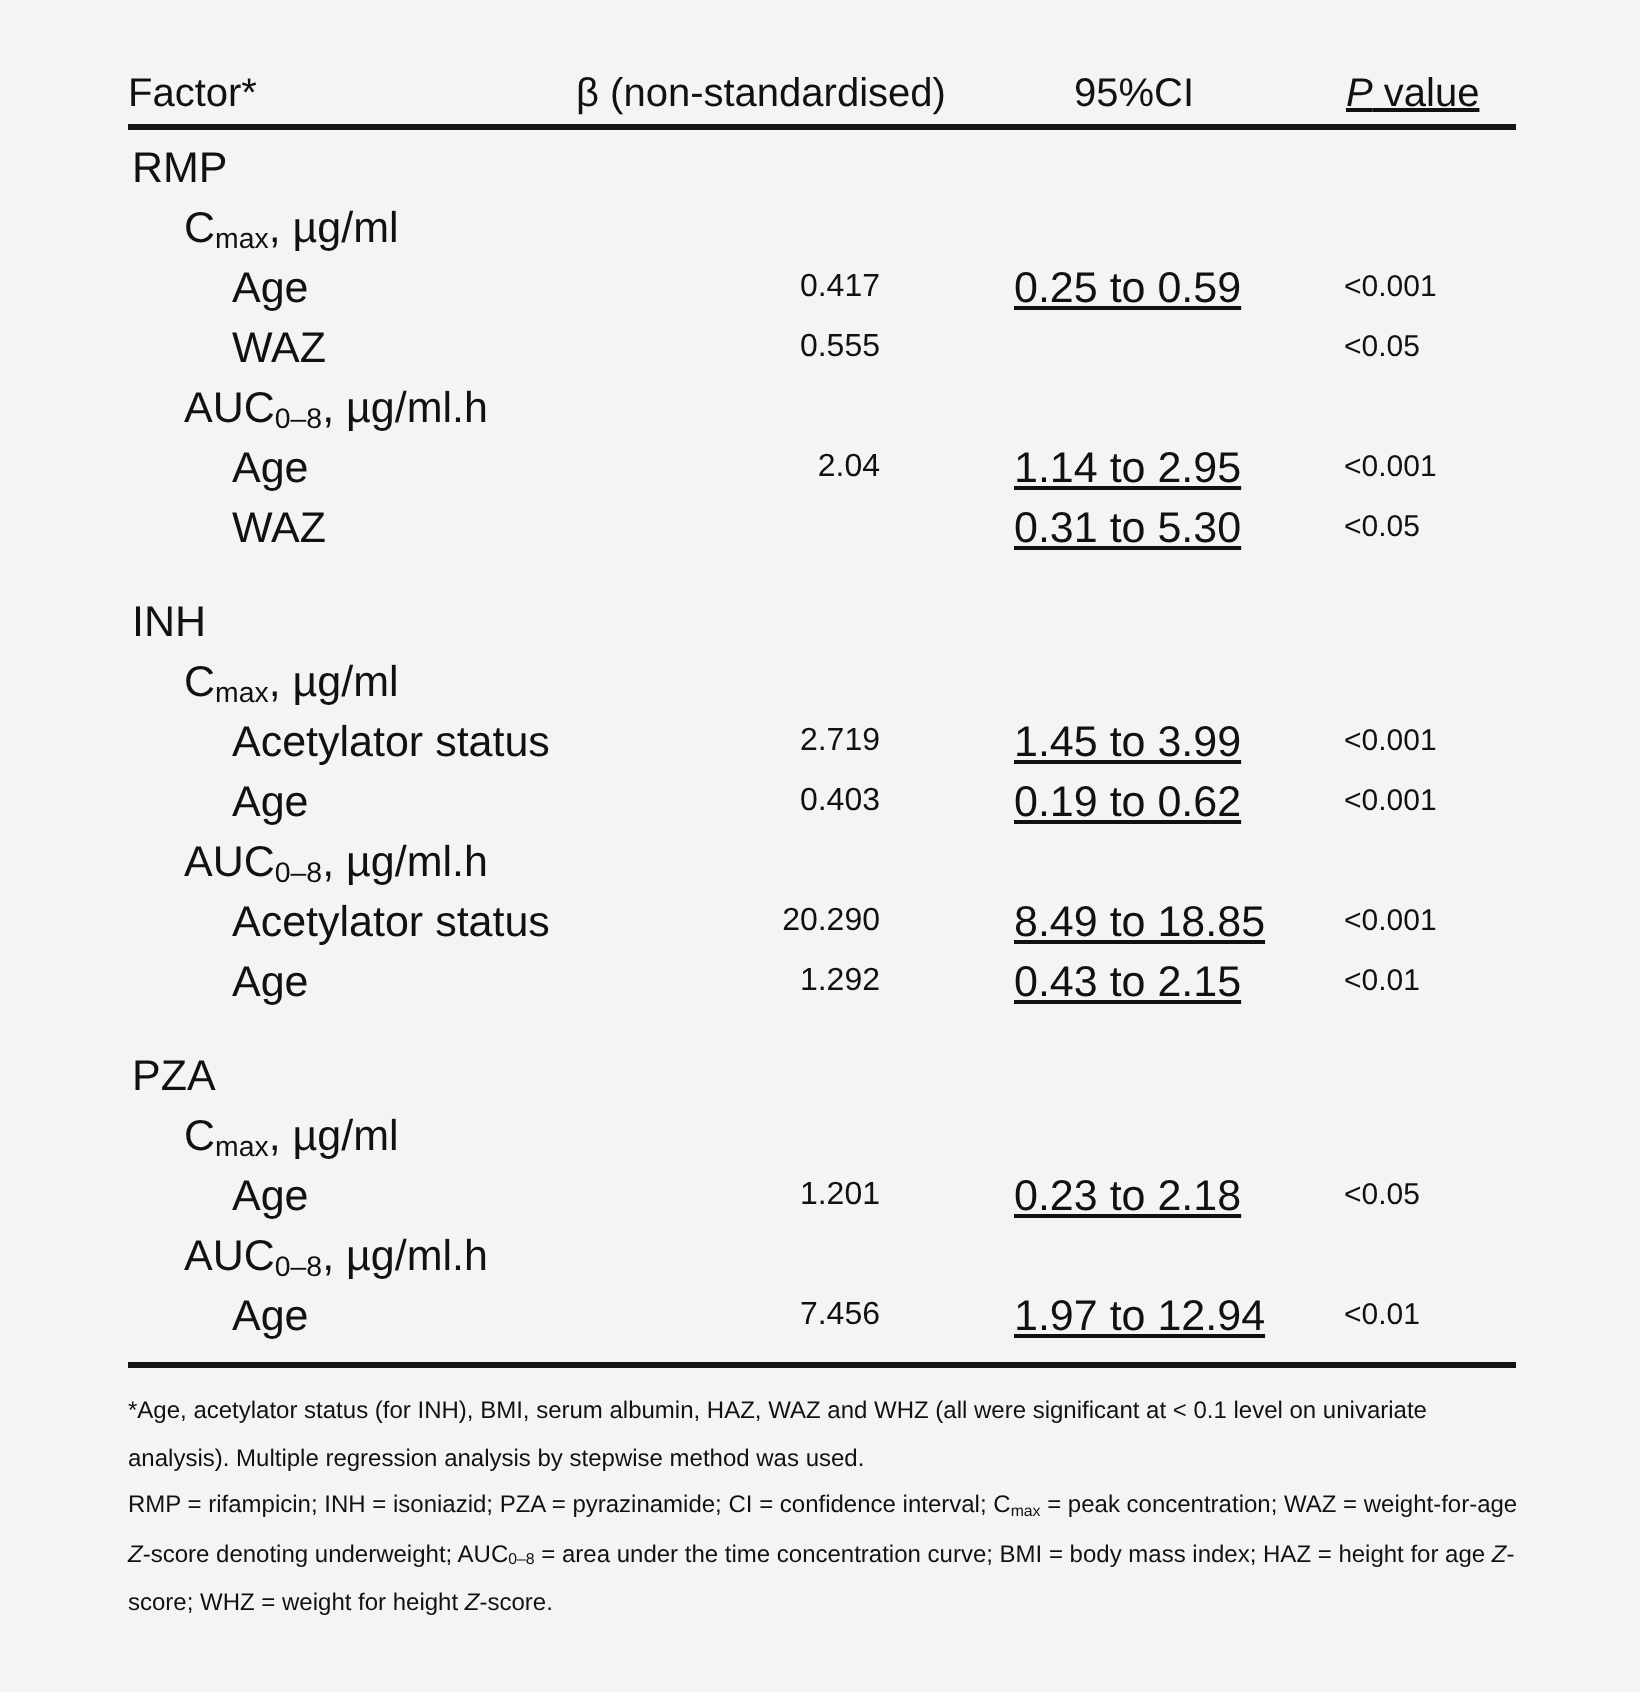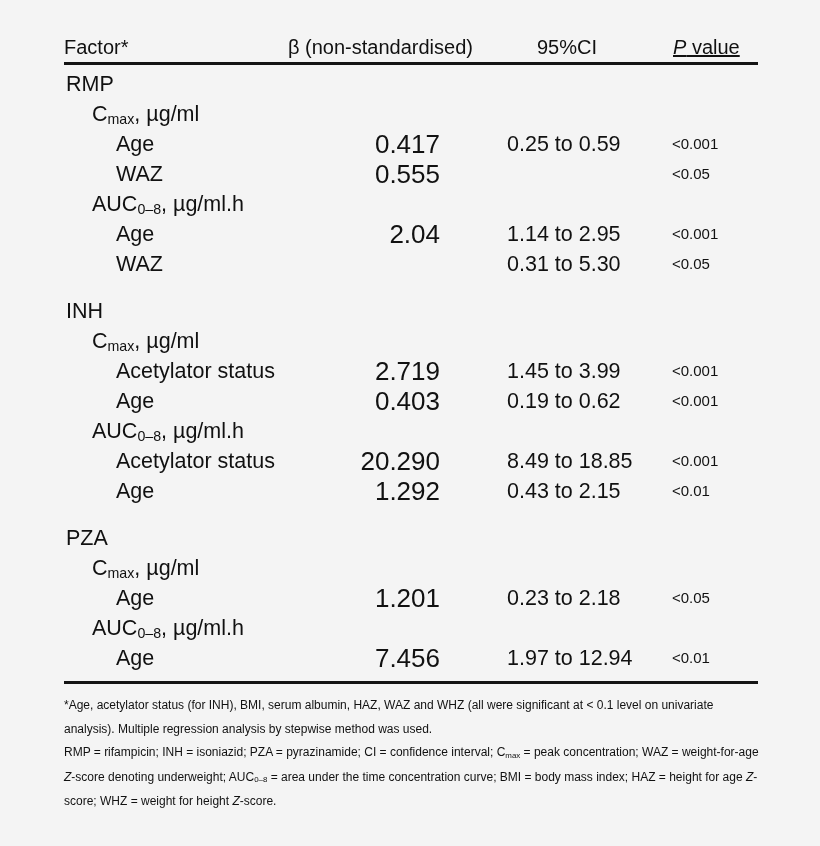--- a/index.html
+++ b/index.html
@@ -71,31 +71,32 @@
   .lv0 .label { left: 2px; }
   .lv1 .label { left: 28px; }
   .lv2 .label { left: 52px; }
 
   .trow .beta {
     position: absolute;
     top: 0;
     left: 220px;
     width: 156px;
     text-align: right;
-    font-size: 26px;
+    font-size: 16px;
     line-height: 30px;
     white-space: nowrap;
   }
   .trow .ci {
     position: absolute;
     top: 0;
     left: 443px;
     font-size: 21.5px;
     line-height: 30px;
     white-space: nowrap;
+    text-decoration: underline;
   }
   .trow .pval {
     position: absolute;
     top: 0;
     left: 608px;
     font-size: 15px;
     line-height: 30px;
     white-space: nowrap;
   }
 

